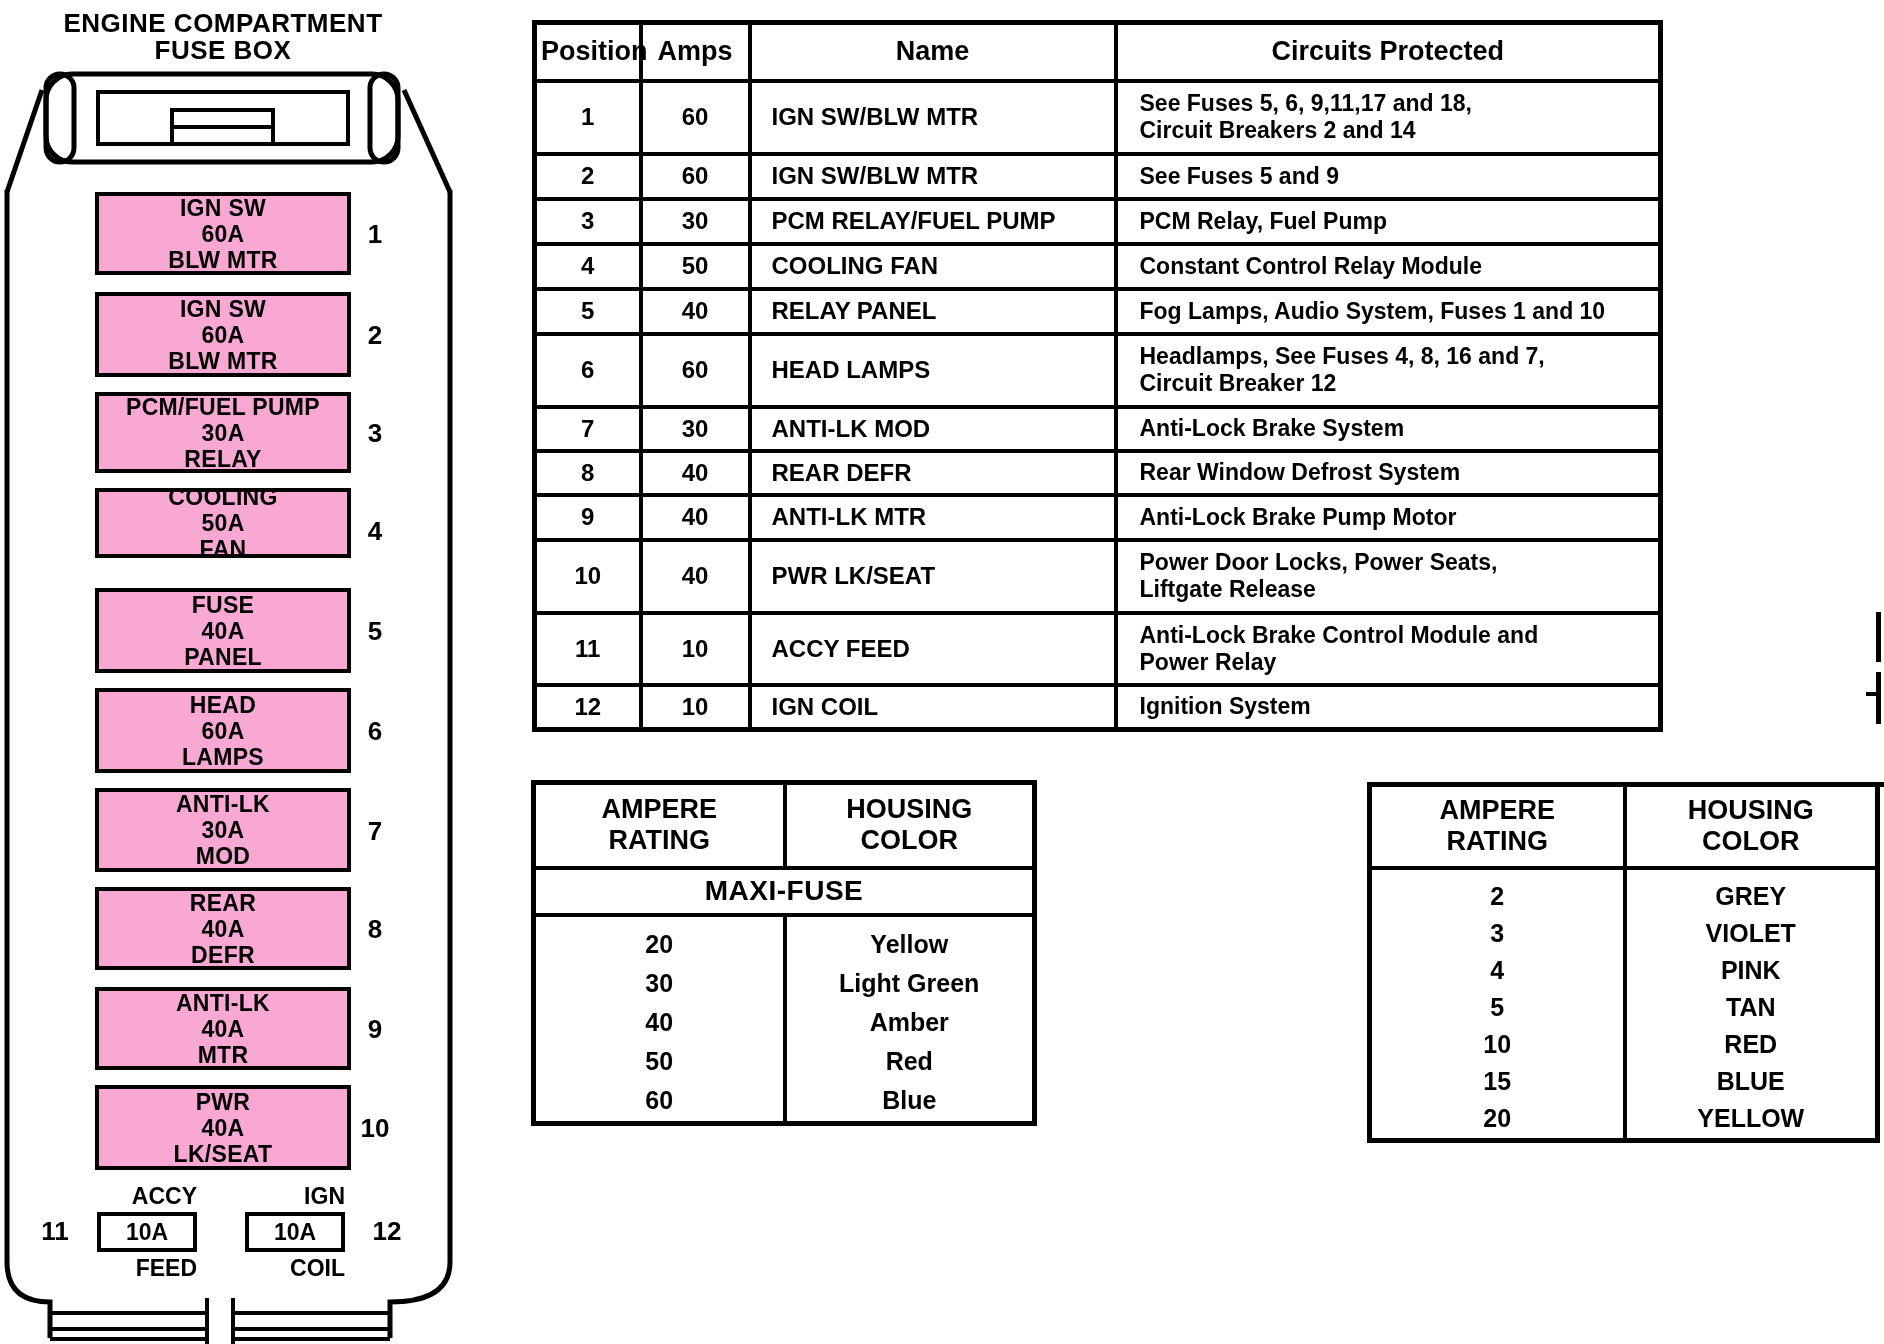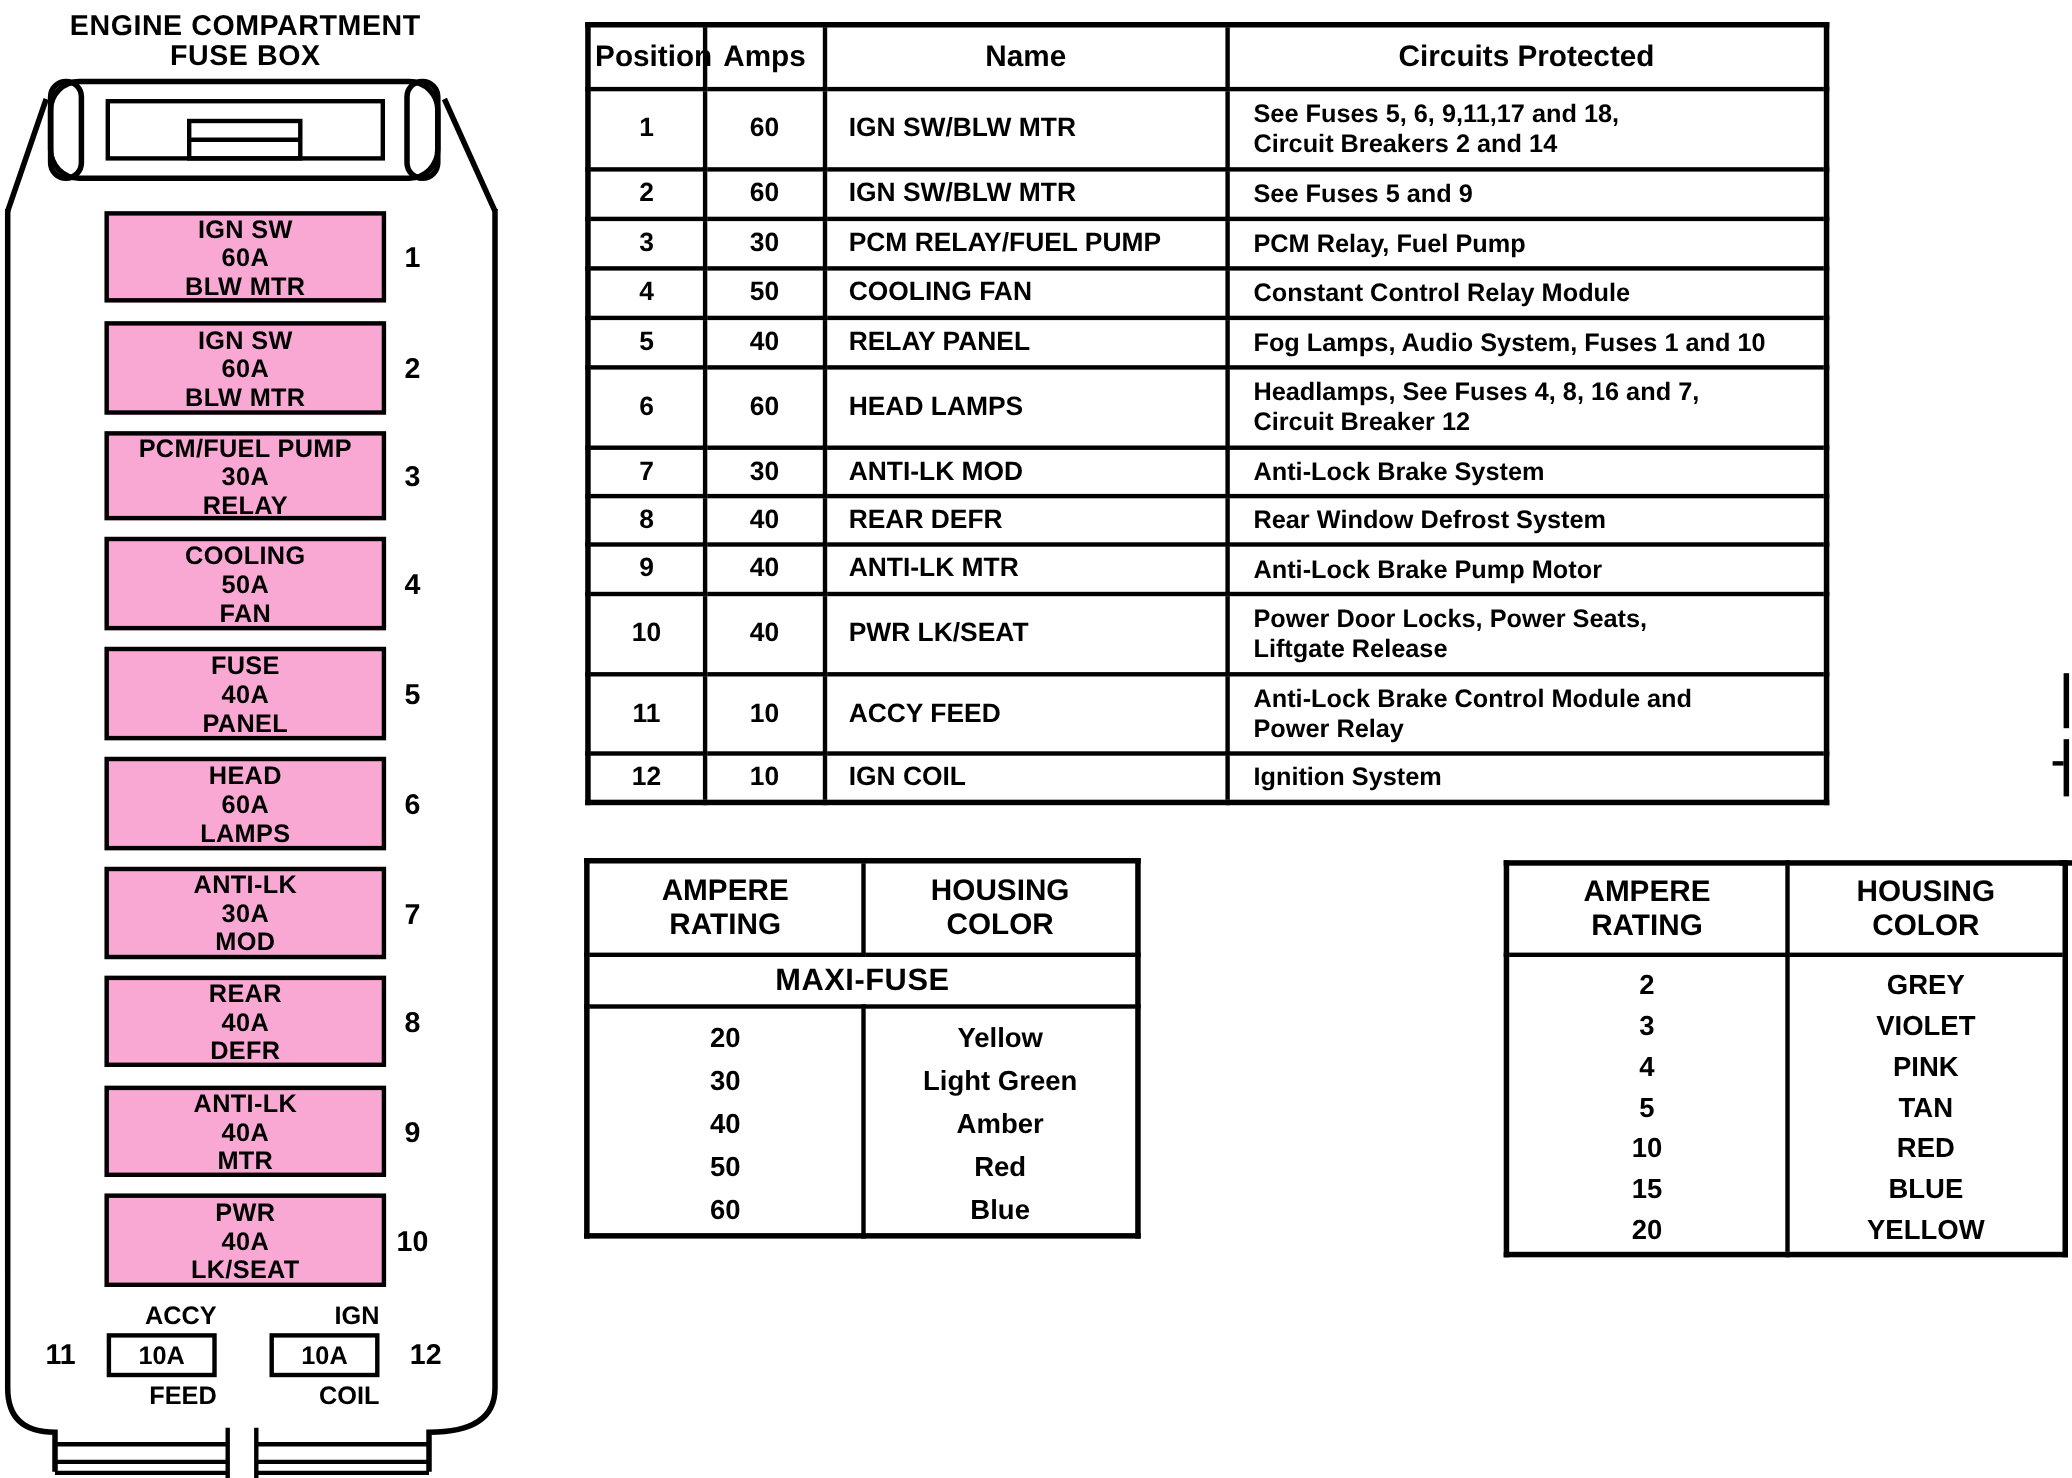--- a/index.html
+++ b/index.html
@@ -97,21 +97,21 @@
     </div>
     <div class="fnum" style="top:320px">2</div>
 
     <div class="fblock" style="top:392px;height:81px">
       <div class="fblock-label ml">PCM/FUEL PUMP
 30A
 RELAY</div>
     </div>
     <div class="fnum" style="top:418px">3</div>
 
-    <div class="fblock" style="top:488px;height:85px">
+    <div class="fblock" style="top:488px;height:70px">
       <div class="fblock-label ml">COOLING
 50A
 FAN</div>
     </div>
     <div class="fnum" style="top:516px">4</div>
 
     <div class="fblock" style="top:588px;height:85px">
       <div class="fblock-label ml">FUSE
 40A
 PANEL</div>

